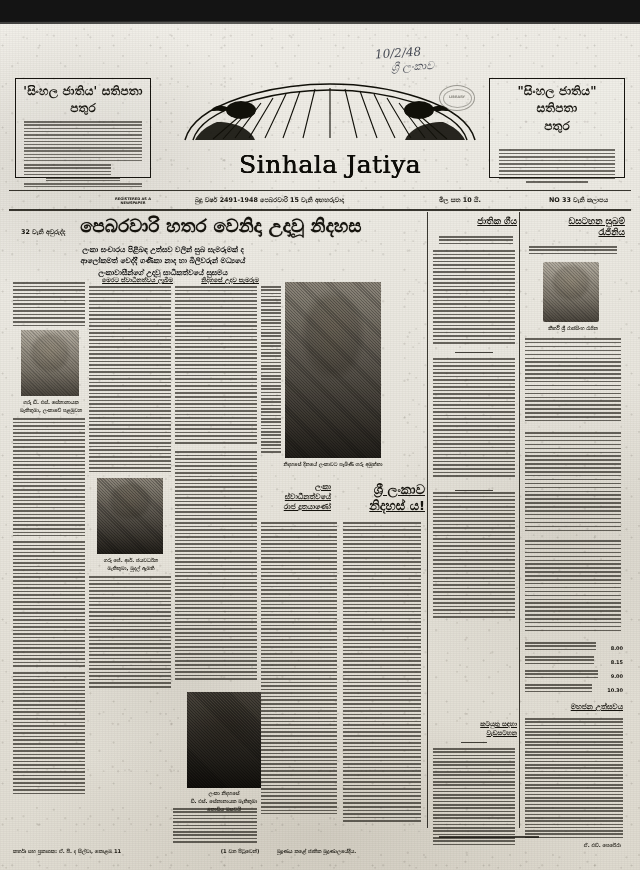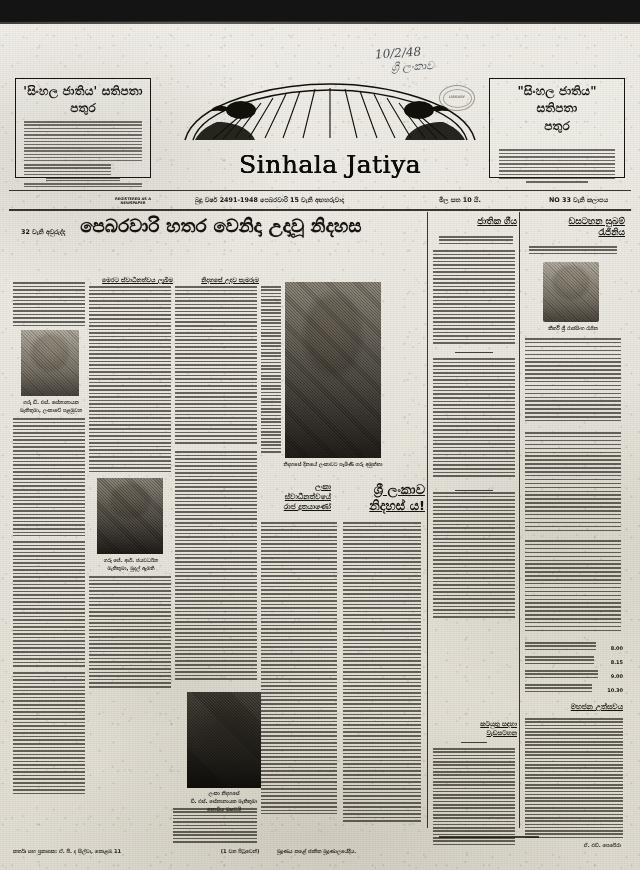--- a/index.html
+++ b/index.html
@@ -235,20 +235,25 @@
     <div class="infobar">
       <span class="ink" style="left:12px;margin-top:32px;">32 වැනි අවුරුද්ද</span>
       <span class="ink" style="left:100px;font-size:3.6px;top:4px;width:48px;white-space:normal;line-height:1.2;text-align:center;">REGISTERED AS A NEWSPAPER</span>
       <span class="ink" style="left:186px;">බුදු වර්ෂ 2491-1948 පෙබරවාරි 15 වැනි අඟහරුවාදා</span>
       <span class="ink" style="left:430px;">මිල සත 10 යි.</span>
       <span class="ink" style="left:520px;margin-left:20px;">NO 33 වැනි කලාපය</span>
     </div>
     <div class="rule hr thick" style="top:179px;"></div>
 
     <div class="headline">පෙබරවාරි හතර වෙනිදා උදාවූ නිදහස</div>
+    <div class="subhead">
+      <div>ලංකා සංචාරය පිළිබඳ උත්සව වලින් සුබ සැමරුමක් ද</div>
+      <div>ආලෝකමත් වෙද්දී ගණිකා නාද හා බිලිවරුන් මධ්‍යයේ</div>
+      <div>ලංකාවාසීන්ගේ උදාවූ සාධිකත්වයේ සුසමය</div>
+    </div>
 
     <div class="sechead ink" style="left:424px;top:186px;width:84px;font-size:9px;">ජාතික ගීය</div>
     <div class="sechead ink" style="left:516px;top:186px;width:100px;font-size:9px;line-height:1.25;">
       <div>ඩසටහන සුබම්</div>
       <div>රැජිනිය</div>
     </div>
     <div style="position:absolute;left:430px;top:206px;width:74px;">
       <div class="copy tight" style="height:8px;opacity:.8;"></div>
     </div>
     <div style="position:absolute;left:520px;top:216px;width:88px;">

